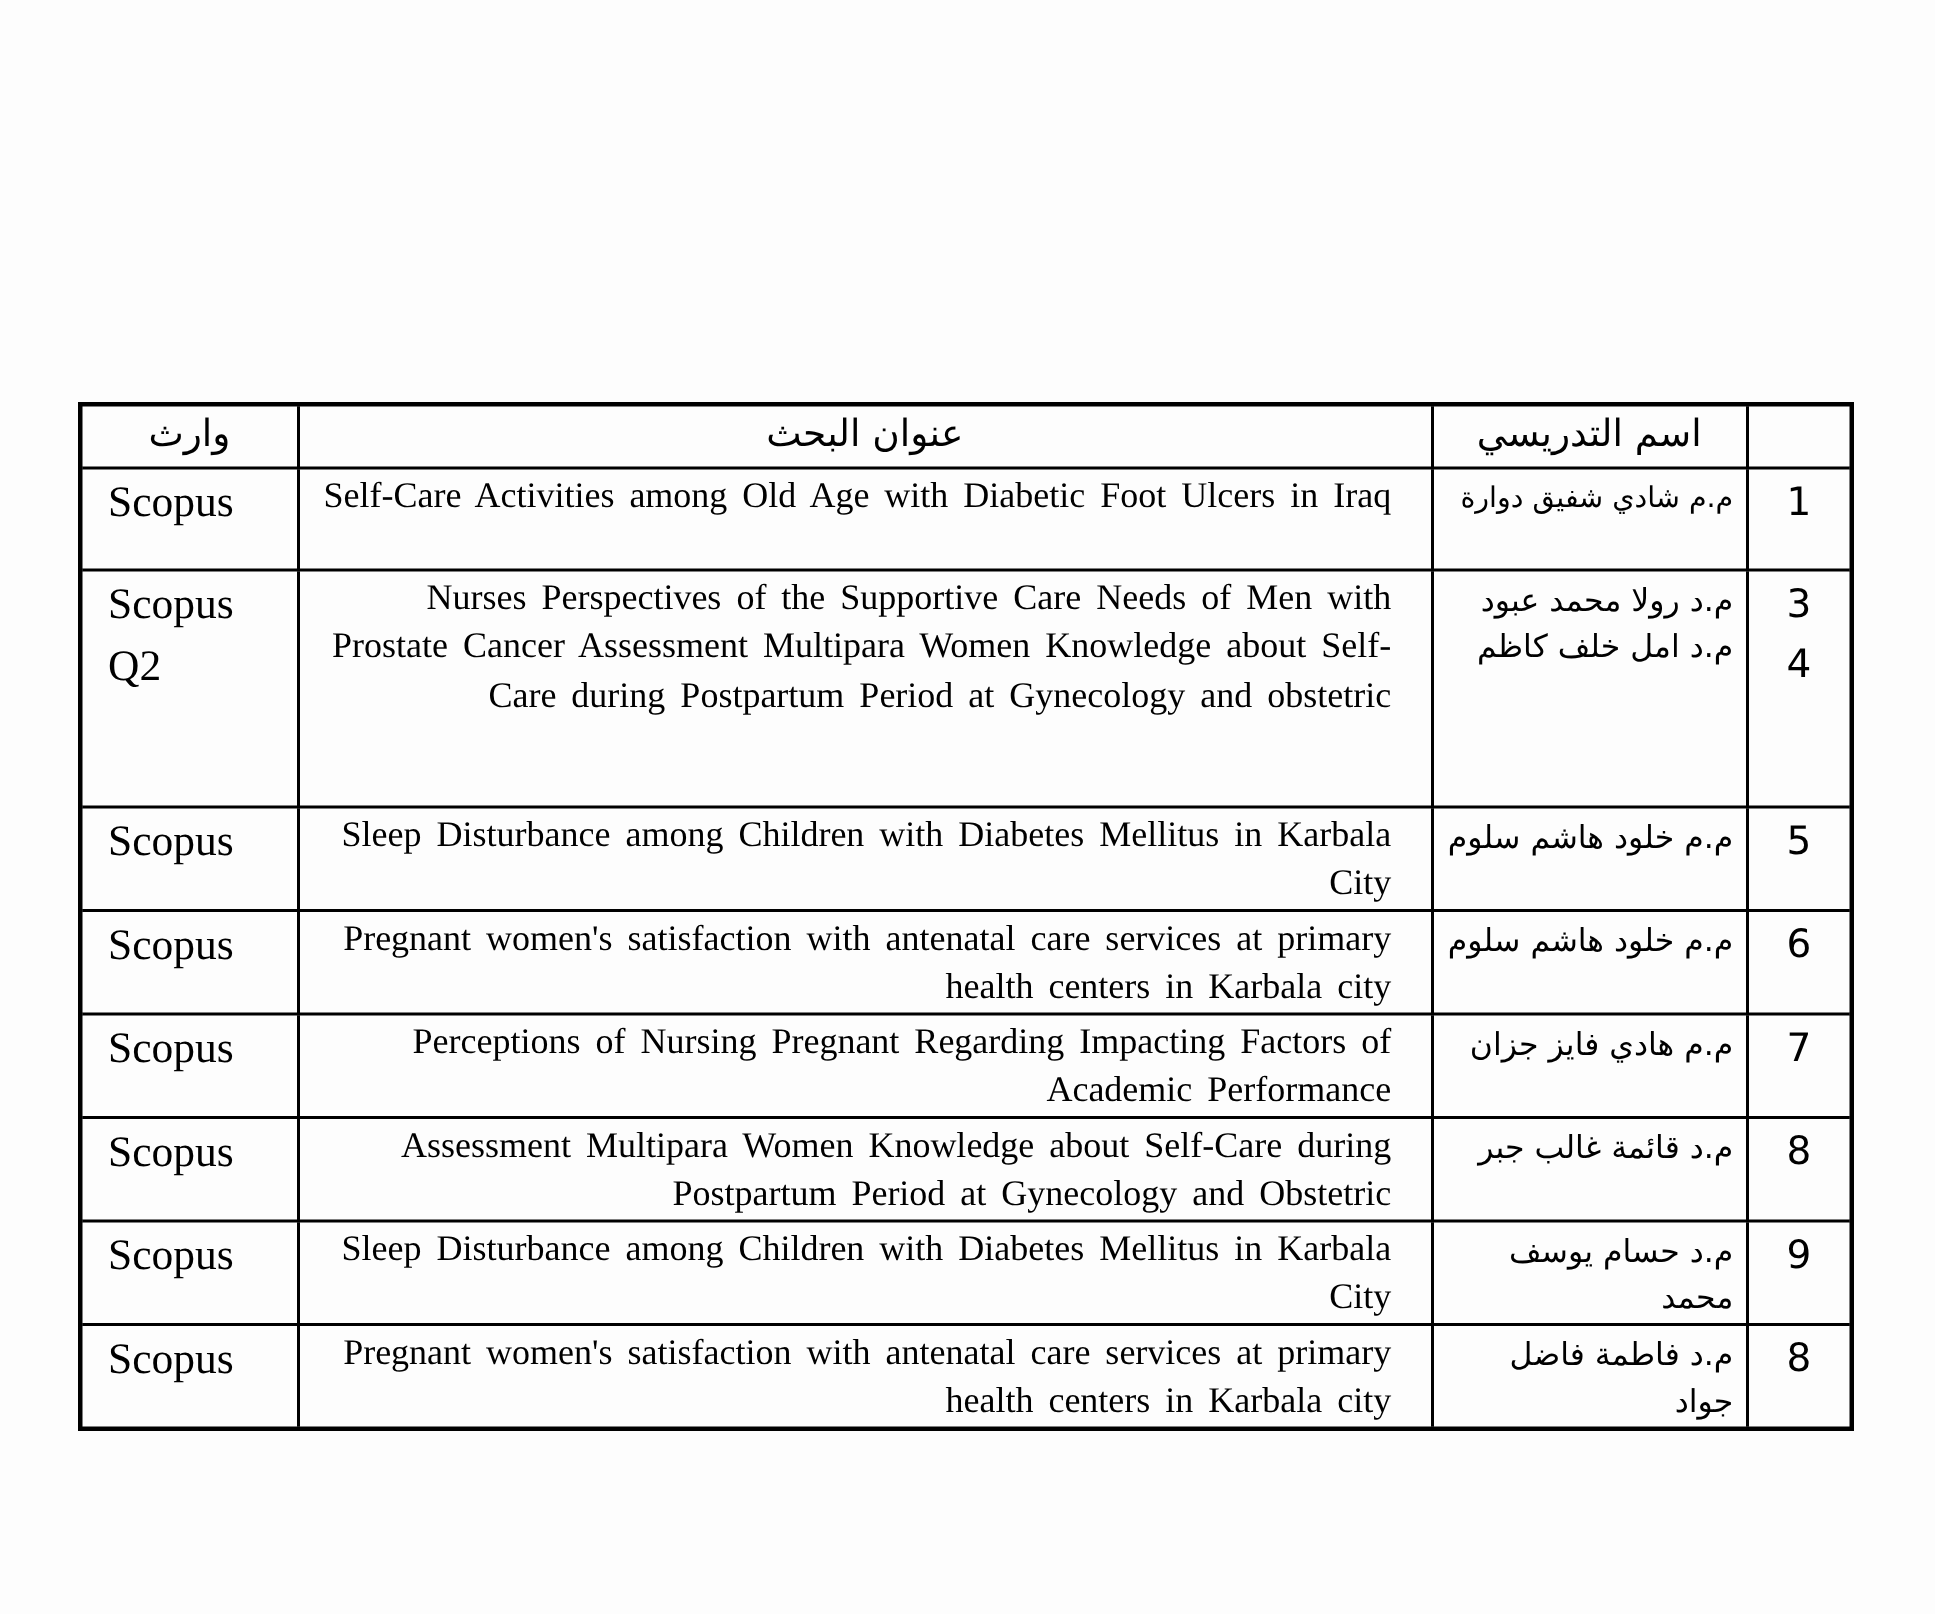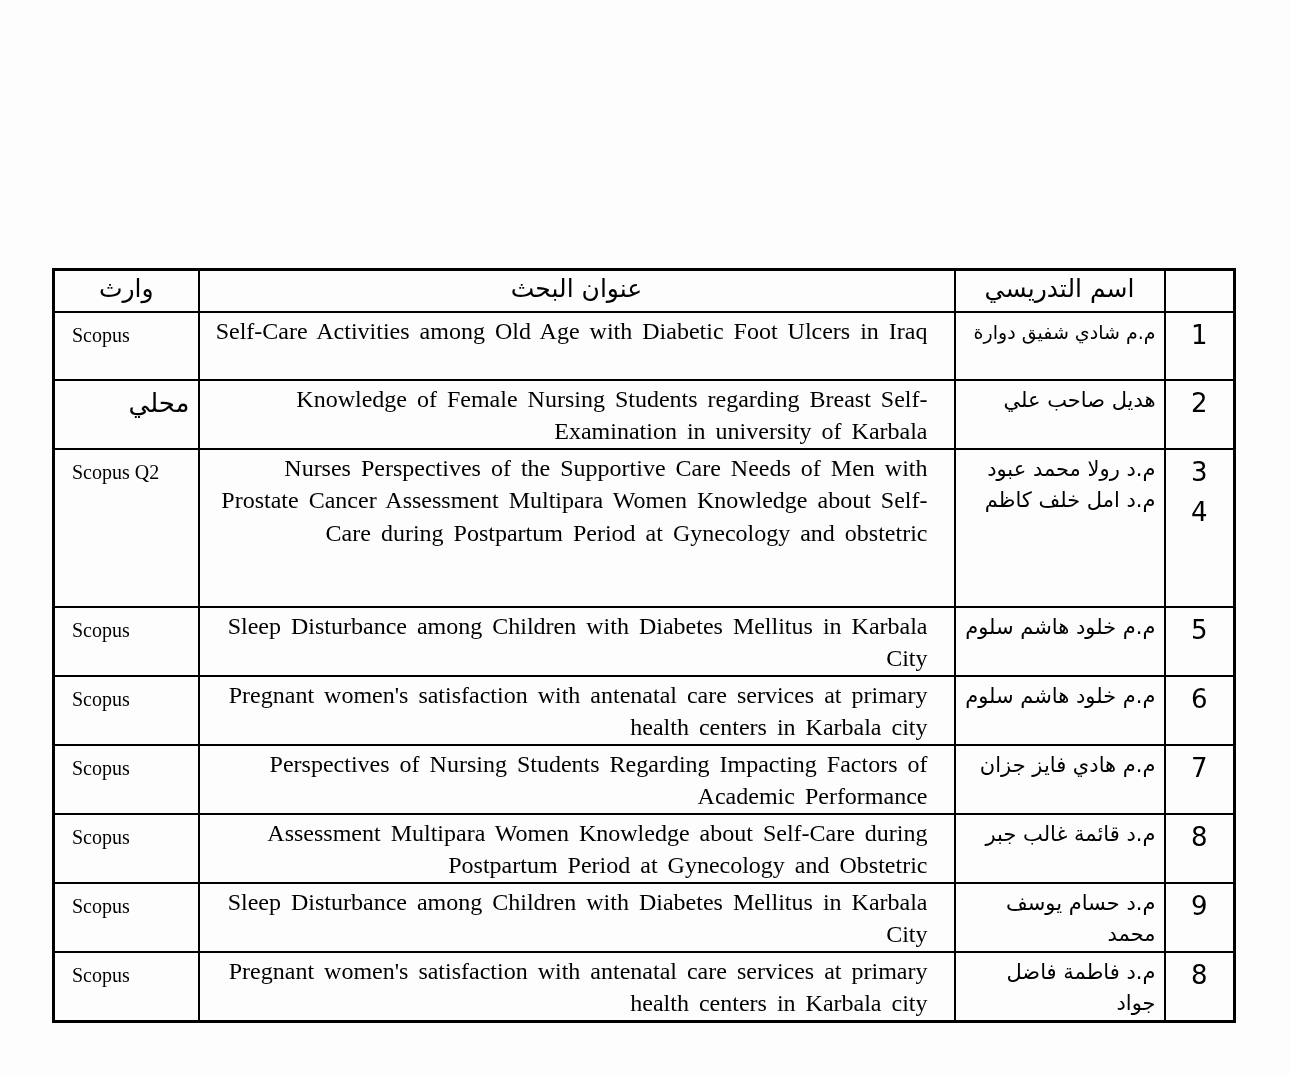--- a/index.html
+++ b/index.html
@@ -42,21 +42,21 @@
   th.th {
     font-weight: normal;
     font-size: 25px;
     line-height: 36px;
     direction: rtl;
     text-align: center;
     font-family: "DejaVu Sans", sans-serif;
   }
   td.pub-en {
     font-family: "Liberation Serif", "DejaVu Serif", serif;
-    font-size: 20px;
+    font-size: 29px;
     line-height: 41px;
     text-align: left;
     padding: 2px 4px 0 17px;
   }
   td.pub-ar {
     direction: rtl;
     text-align: right;
     font-size: 26px;
     line-height: 40px;
     padding: 2px 8px 0 4px;
@@ -115,30 +115,20 @@
         <td class="pub-en">Scopus</td>
         <td class="ttl">Self-Care Activities among Old Age with Diabetic Foot Ulcers in Iraq</td>
         <td class="ins small">
           <div>م.م شادي شفيق دوارة</div>
         </td>
         <td class="num">
           <div class="num-line">1</div>
         </td>
       </tr>
 
-      <tr style="height:67px">
-        <td class="pub-ar">محلي</td>
-        <td class="ttl">Knowledge of Female Nursing Students regarding Breast Self-Examination in university of Karbala</td>
-        <td class="ins">
-          <div>هديل صاحب علي</div>
-        </td>
-        <td class="num">
-          <div class="num-line">2</div>
-        </td>
-      </tr>
 
       <tr style="height:158px">
         <td class="pub-en">Scopus Q2</td>
         <td class="ttl">Nurses Perspectives of the Supportive Care Needs of Men with Prostate Cancer Assessment Multipara Women Knowledge about Self-Care during Postpartum Period at Gynecology and obstetric</td>
         <td class="ins">
           <div>م.د رولا محمد عبود</div>
           <div>م.د امل خلف كاظم</div>
         </td>
         <td class="num">
           <div class="num-line">3</div>
@@ -163,21 +153,21 @@
         <td class="ins">
           <div>م.م خلود هاشم سلوم</div>
         </td>
         <td class="num">
           <div class="num-line">6</div>
         </td>
       </tr>
 
       <tr style="height:64px">
         <td class="pub-en">Scopus</td>
-        <td class="ttl">Perspectives of Nursing Students Regarding Impacting Factors of Academic Performance</td>
+        <td class="ttl">Perceptions of Nursing Pregnant Regarding Impacting Factors of Academic Performance</td>
         <td class="ins">
           <div>م.م هادي فايز جزان</div>
         </td>
         <td class="num">
           <div class="num-line">7</div>
         </td>
       </tr>
 
       <tr style="height:66px">
         <td class="pub-en">Scopus</td>

